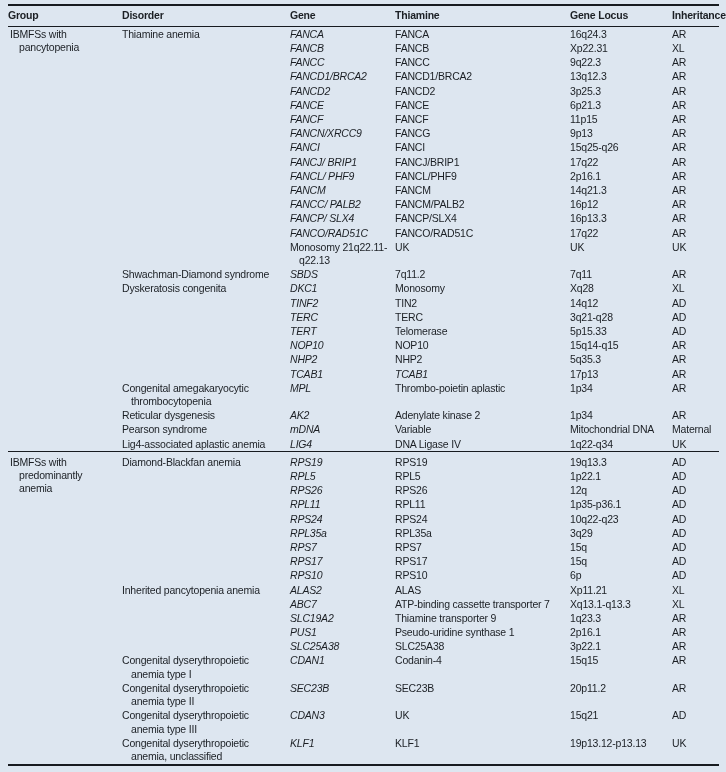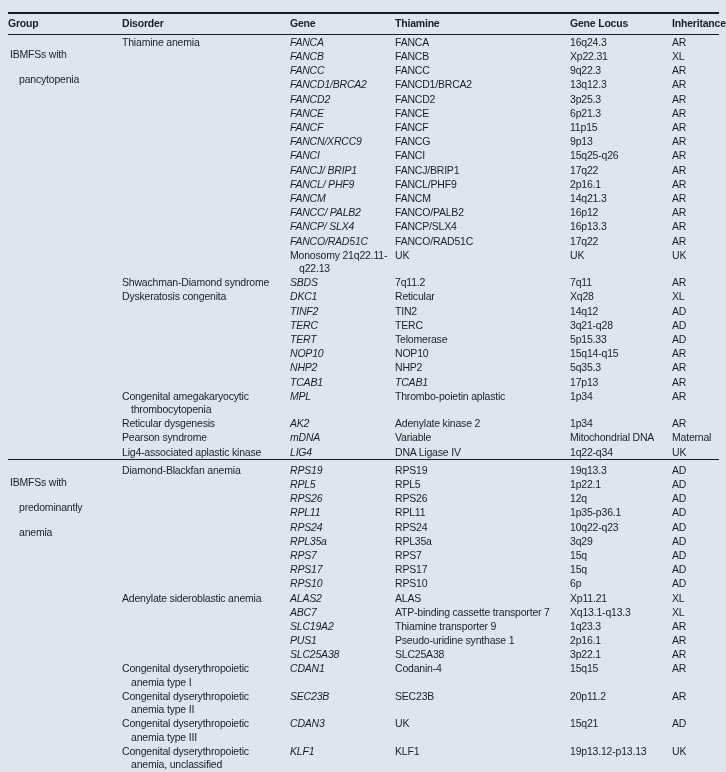--- a/index.html
+++ b/index.html
@@ -8,21 +8,21 @@
     width: 726px;
     height: 772px;
     overflow: hidden;
     background: #dde6f0;
     font-family: "Liberation Sans", sans-serif;
   }
   .page {
     box-sizing: border-box;
     width: 726px;
     height: 772px;
-    padding: 12px 7px 0 8px;
+    padding: 4px 7px 0 8px;
   }
   table.ibmfs {
     border-collapse: collapse;
     table-layout: fixed;
     width: 711px;
     border-top: 2px solid #171b20;
     border-bottom: 2px solid #171b20;
   }
   col.c-group       { width: 114px; }
   col.c-disorder    { width: 168px; }
@@ -48,21 +48,21 @@
     vertical-align: top;
     padding: 0.9px 6px 0 0;
   }
   tr.sep td {
     border-top: 1px solid #171b20;
     padding-top: 4px;
   }
   td.col-group { padding-left: 2px; }
   .hang { padding-left: 9px; text-indent: -9px; }
   .italic { font-style: italic; }
-  .gline { line-height: 13.3px; margin-top: 12px; }
+  .gline { line-height: 13.3px; }
   .gline.ind { padding-left: 9px; }
 </style>
 </head>
 <body>
 
 <div class="page">
   <table class="ibmfs">
     <colgroup>
       <col class="c-group">
       <col class="c-disorder">
@@ -166,21 +166,21 @@
         <tr>
           <td class="hang"></td>
           <td class="hang italic">FANCM</td>
           <td>FANCM</td>
           <td>14q21.3</td>
           <td>AR</td>
         </tr>
         <tr>
           <td class="hang"></td>
           <td class="hang italic">FANCC/ PALB2</td>
-          <td>FANCO/PALB2</td>
+          <td>FANCM/PALB2</td>
           <td>16p12</td>
           <td>AR</td>
         </tr>
         <tr>
           <td class="hang"></td>
           <td class="hang italic">FANCP/ SLX4</td>
           <td>FANCP/SLX4</td>
           <td>16p13.3</td>
           <td>AR</td>
         </tr>
@@ -201,21 +201,21 @@
         <tr>
           <td class="hang">Shwachman-Diamond syndrome</td>
           <td class="hang italic">SBDS</td>
           <td>7q11.2</td>
           <td>7q11</td>
           <td>AR</td>
         </tr>
         <tr>
           <td class="hang">Dyskeratosis congenita</td>
           <td class="hang italic">DKC1</td>
-          <td>Reticular</td>
+          <td>Monosomy</td>
           <td>Xq28</td>
           <td>XL</td>
         </tr>
         <tr>
           <td class="hang"></td>
           <td class="hang italic">TINF2</td>
           <td>TIN2</td>
           <td>14q12</td>
           <td>AD</td>
         </tr>
@@ -269,21 +269,21 @@
           <td>AR</td>
         </tr>
         <tr>
           <td class="hang">Pearson syndrome</td>
           <td class="hang italic">mDNA</td>
           <td>Variable</td>
           <td>Mitochondrial DNA</td>
           <td>Maternal</td>
         </tr>
         <tr>
-          <td class="hang">Lig4-associated aplastic kinase</td>
+          <td class="hang">Lig4-associated aplastic anemia</td>
           <td class="hang italic">LIG4</td>
           <td>DNA Ligase IV</td>
           <td>1q22-q34</td>
           <td>UK</td>
         </tr>
         <tr class="sep">
           <td rowspan="18" class="col-group">
             <div class="gline">IBMFSs with</div>
             <div class="gline ind">predominantly</div>
             <div class="gline ind">anemia</div>
@@ -344,21 +344,21 @@
           <td>AD</td>
         </tr>
         <tr>
           <td class="hang"></td>
           <td class="hang italic">RPS10</td>
           <td>RPS10</td>
           <td>6p</td>
           <td>AD</td>
         </tr>
         <tr>
-          <td class="hang">Adenylate sideroblastic anemia</td>
+          <td class="hang">Inherited pancytopenia anemia</td>
           <td class="hang italic">ALAS2</td>
           <td>ALAS</td>
           <td>Xp11.21</td>
           <td>XL</td>
         </tr>
         <tr>
           <td class="hang"></td>
           <td class="hang italic">ABC7</td>
           <td>ATP-binding cassette transporter 7</td>
           <td>Xq13.1-q13.3</td>

